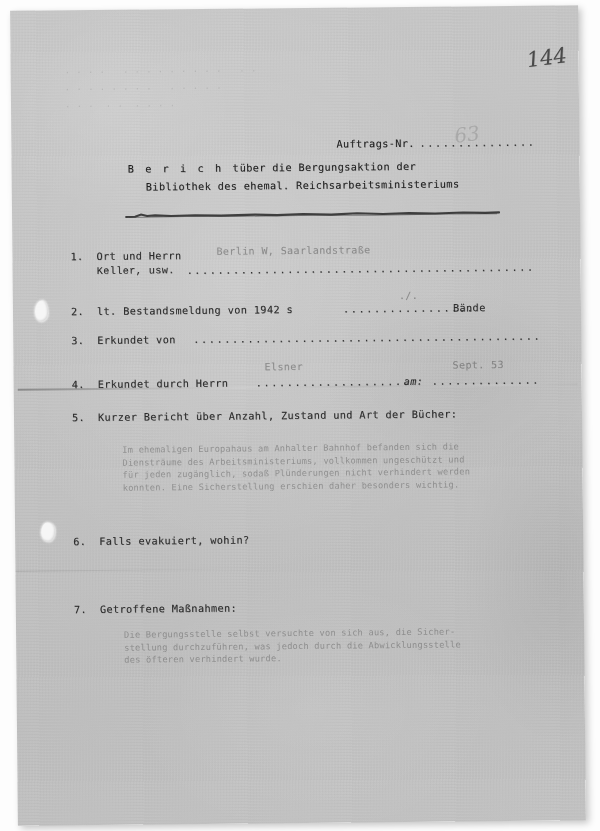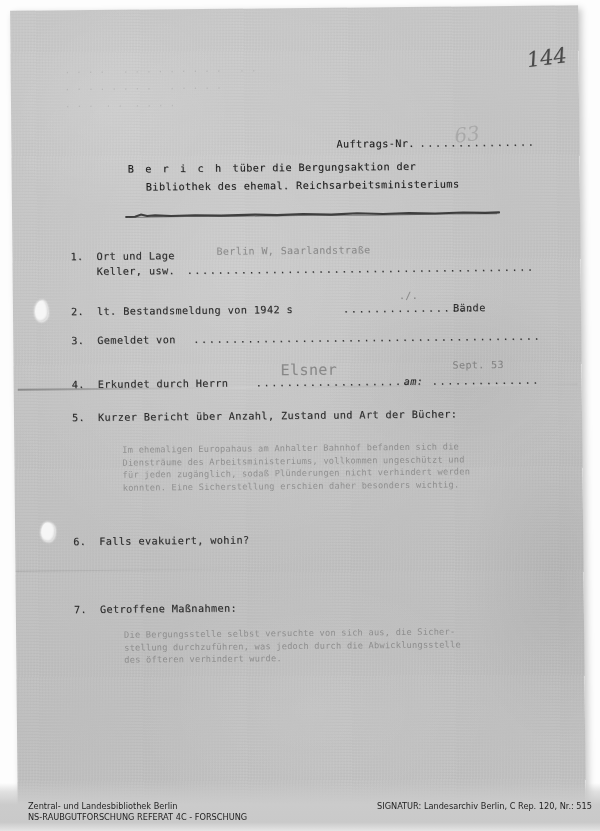--- a/index.html
+++ b/index.html
@@ -223,36 +223,36 @@
       <div class="tw strong" style="left:116px; top:154px; letter-spacing:2.6px;">B e r i c h t</div>
       <div class="tw strong" style="left:228px; top:154px;">über die Bergungsaktion der</div>
       <div class="tw strong" style="left:134px; top:172px;">Bibliothek des ehemal. Reichsarbeitsministeriums</div>
 
       <svg id="title-rule" viewBox="0 0 375 7" preserveAspectRatio="none">
         <path d="M1,4.4 L10,4.2 L16,2.0 L22,3.6 L30,3.0 L46,3.8 L70,3.3 L96,3.9 L130,3.2 L152,3.9 L178,3.1 L206,4.0 L232,2.9 L258,3.9 L284,3.2 L310,3.8 L338,3.1 L360,3.7 L374,3.3" stroke="#2b2b2b" stroke-width="2.1" fill="none" stroke-linecap="round" opacity="0.88"></path>
         <path d="M4,4.9 L60,4.4 L120,4.8 L190,4.3 L250,4.9 L320,4.4 L372,4.7" stroke="#3a3a3a" stroke-width="1.0" fill="none" opacity="0.55"></path>
       </svg>
 
       <div class="tw num" style="left:58px; top:241px;">1.</div>
-      <div class="tw item-label" style="left:84px; top:241px;">Ort und Lage</div>
+      <div class="tw item-label" style="left:84px; top:241px;">Ort und Herrn</div>
       <div class="tw faint" style="left:204px; top:237px; font-size:10px;">Berlin W, Saarlandstraße</div>
-      <div class="tw item-label" style="left:84px; top:256px;">Keller, usw.</div>
+      <div class="tw item-label" style="left:84px; top:256px;font-family:Liberation Mono, monospace;">Keller, usw.</div>
       <div class="dots" style="left:174px; top:256px;">.............................................</div>
 
       <div class="tw faint" style="left:386px; top:283px; font-size:10px;">./.</div>
       <div class="tw num" style="left:58px; top:296px;">2.</div>
       <div class="tw item-label" style="left:84px; top:296px;">lt. Bestandsmeldung von 1942 s</div>
       <div class="dots" style="left:330px; top:296px;">.................</div>
       <div class="tw item-label" style="left:440px; top:296px;">Bände</div>
 
       <div class="tw num" style="left:58px; top:325px;">3.</div>
-      <div class="tw item-label" style="left:84px; top:325px;">Gemeldet von</div>
+      <div class="tw item-label" style="left:84px; top:325px;">Erkundet von</div>
       <div class="dots" style="left:180px; top:325px;">.............................................</div>
 
-      <div class="tw faint" style="left:267px; top:353px; font-size:15px;text-align:right;">Elsner</div>
+      <div class="tw faint" style="left:251px; top:353px; font-size:10px;text-align:right;">Elsner</div>
       <div class="tw faint" style="left:439px; top:353px; font-size:10px;">Sept. 53</div>
       <div class="tw num" style="left:58px; top:369px;">4.</div>
       <div class="tw item-label" style="left:84px; top:369px;">Erkundet durch Herrn</div>
       <div class="dots" style="left:242px; top:369px;">....................</div>
       <div class="tw item-label" style="left:390px; top:369px;font-style:italic;">am:</div>
       <div class="dots" style="left:418px; top:369px;">..............</div>
 
       <div class="tw num" style="left:58px; top:402px;">5.</div>
       <div class="tw item-label" style="left:84px; top:402px;">Kurzer Bericht über Anzahl, Zustand und Art der Bücher:</div>
       <div class="para" style="left:108px; top:434px; width:420px;">Im ehemaligen Europahaus am Anhalter Bahnhof befanden sich die
@@ -270,22 +270,14 @@
 des öfteren verhindert wurde.</div>
 
       <div id="crease"></div>
       <div id="crease-2"></div>
       <div class="hole" id="hole-1"></div>
       <div class="hole" id="hole-2"></div>
 
     </div>
   </div>
 
-  <div id="footer">
-    <div id="footer-inner">
-      <div class="footer-text" id="footer-left">Zentral- und Landesbibliothek Berlin
-NS-RAUBGUTFORSCHUNG REFERAT 4C - FORSCHUNG</div>
-      <div class="footer-text" id="footer-right">SIGNATUR: Landesarchiv Berlin, C Rep. 120, Nr.: 515</div>
-    </div>
-    <div id="bottom-strip"></div>
-  </div>
 
 </div>
 
 </body></html>

